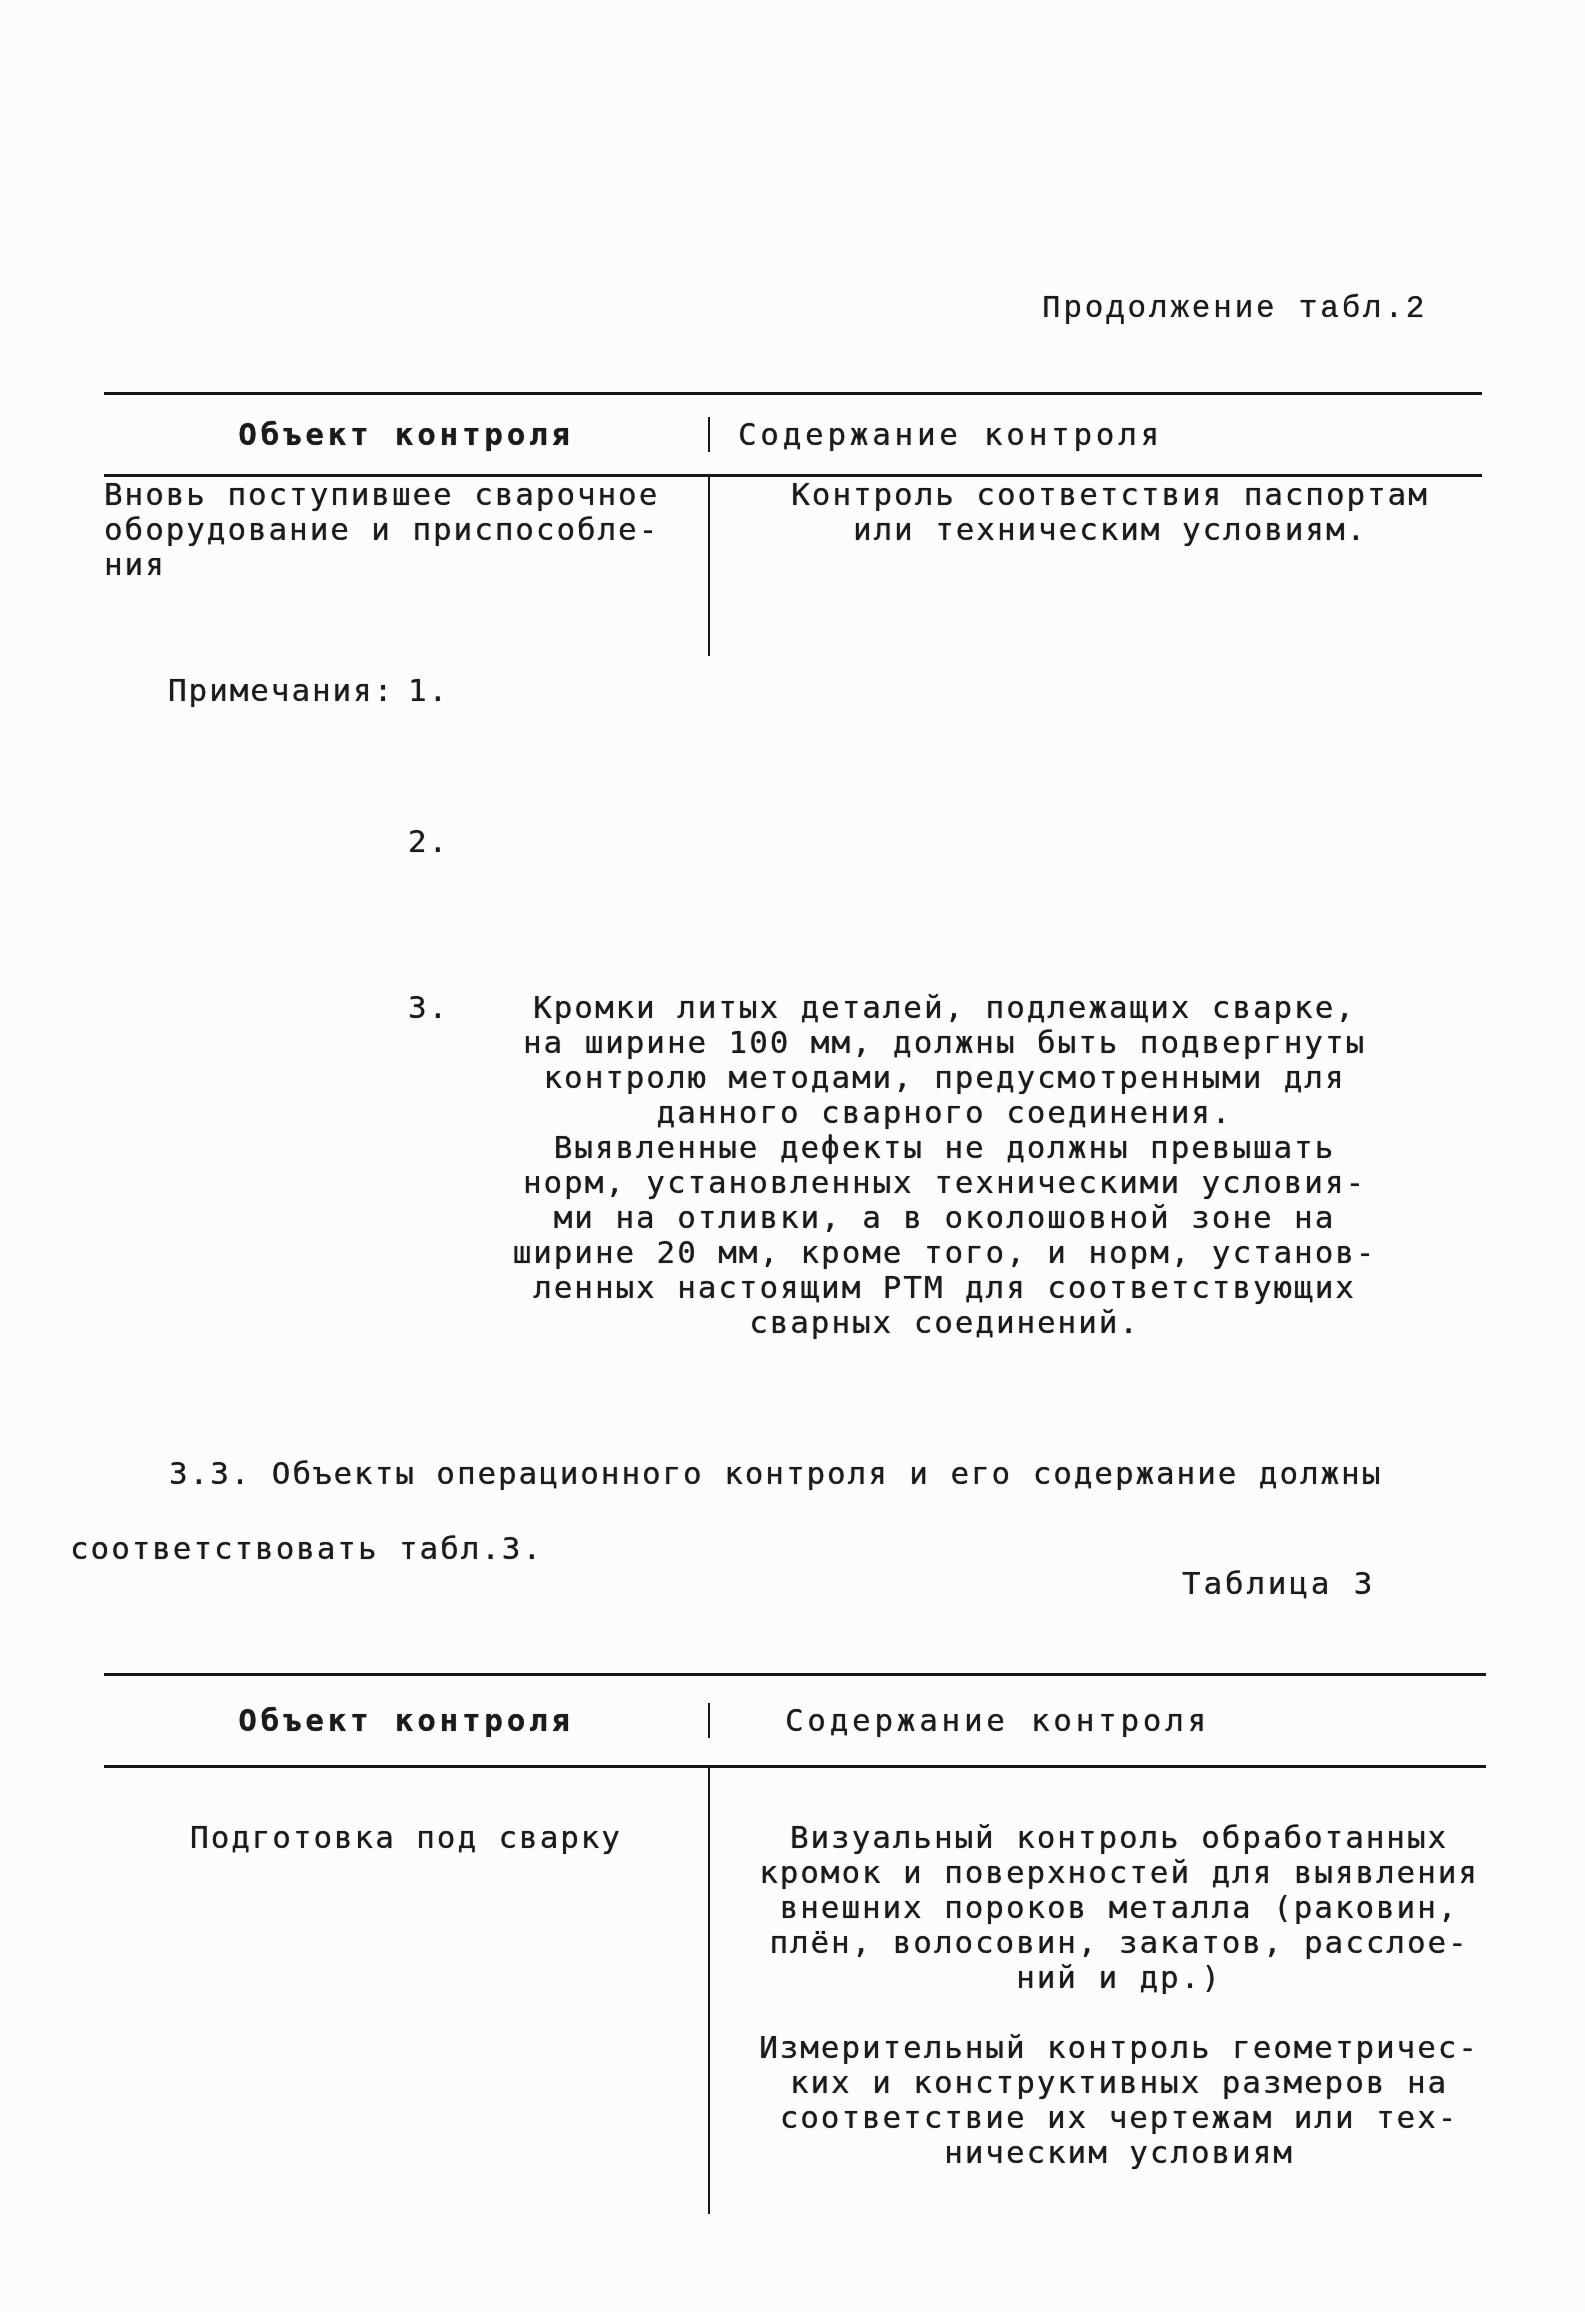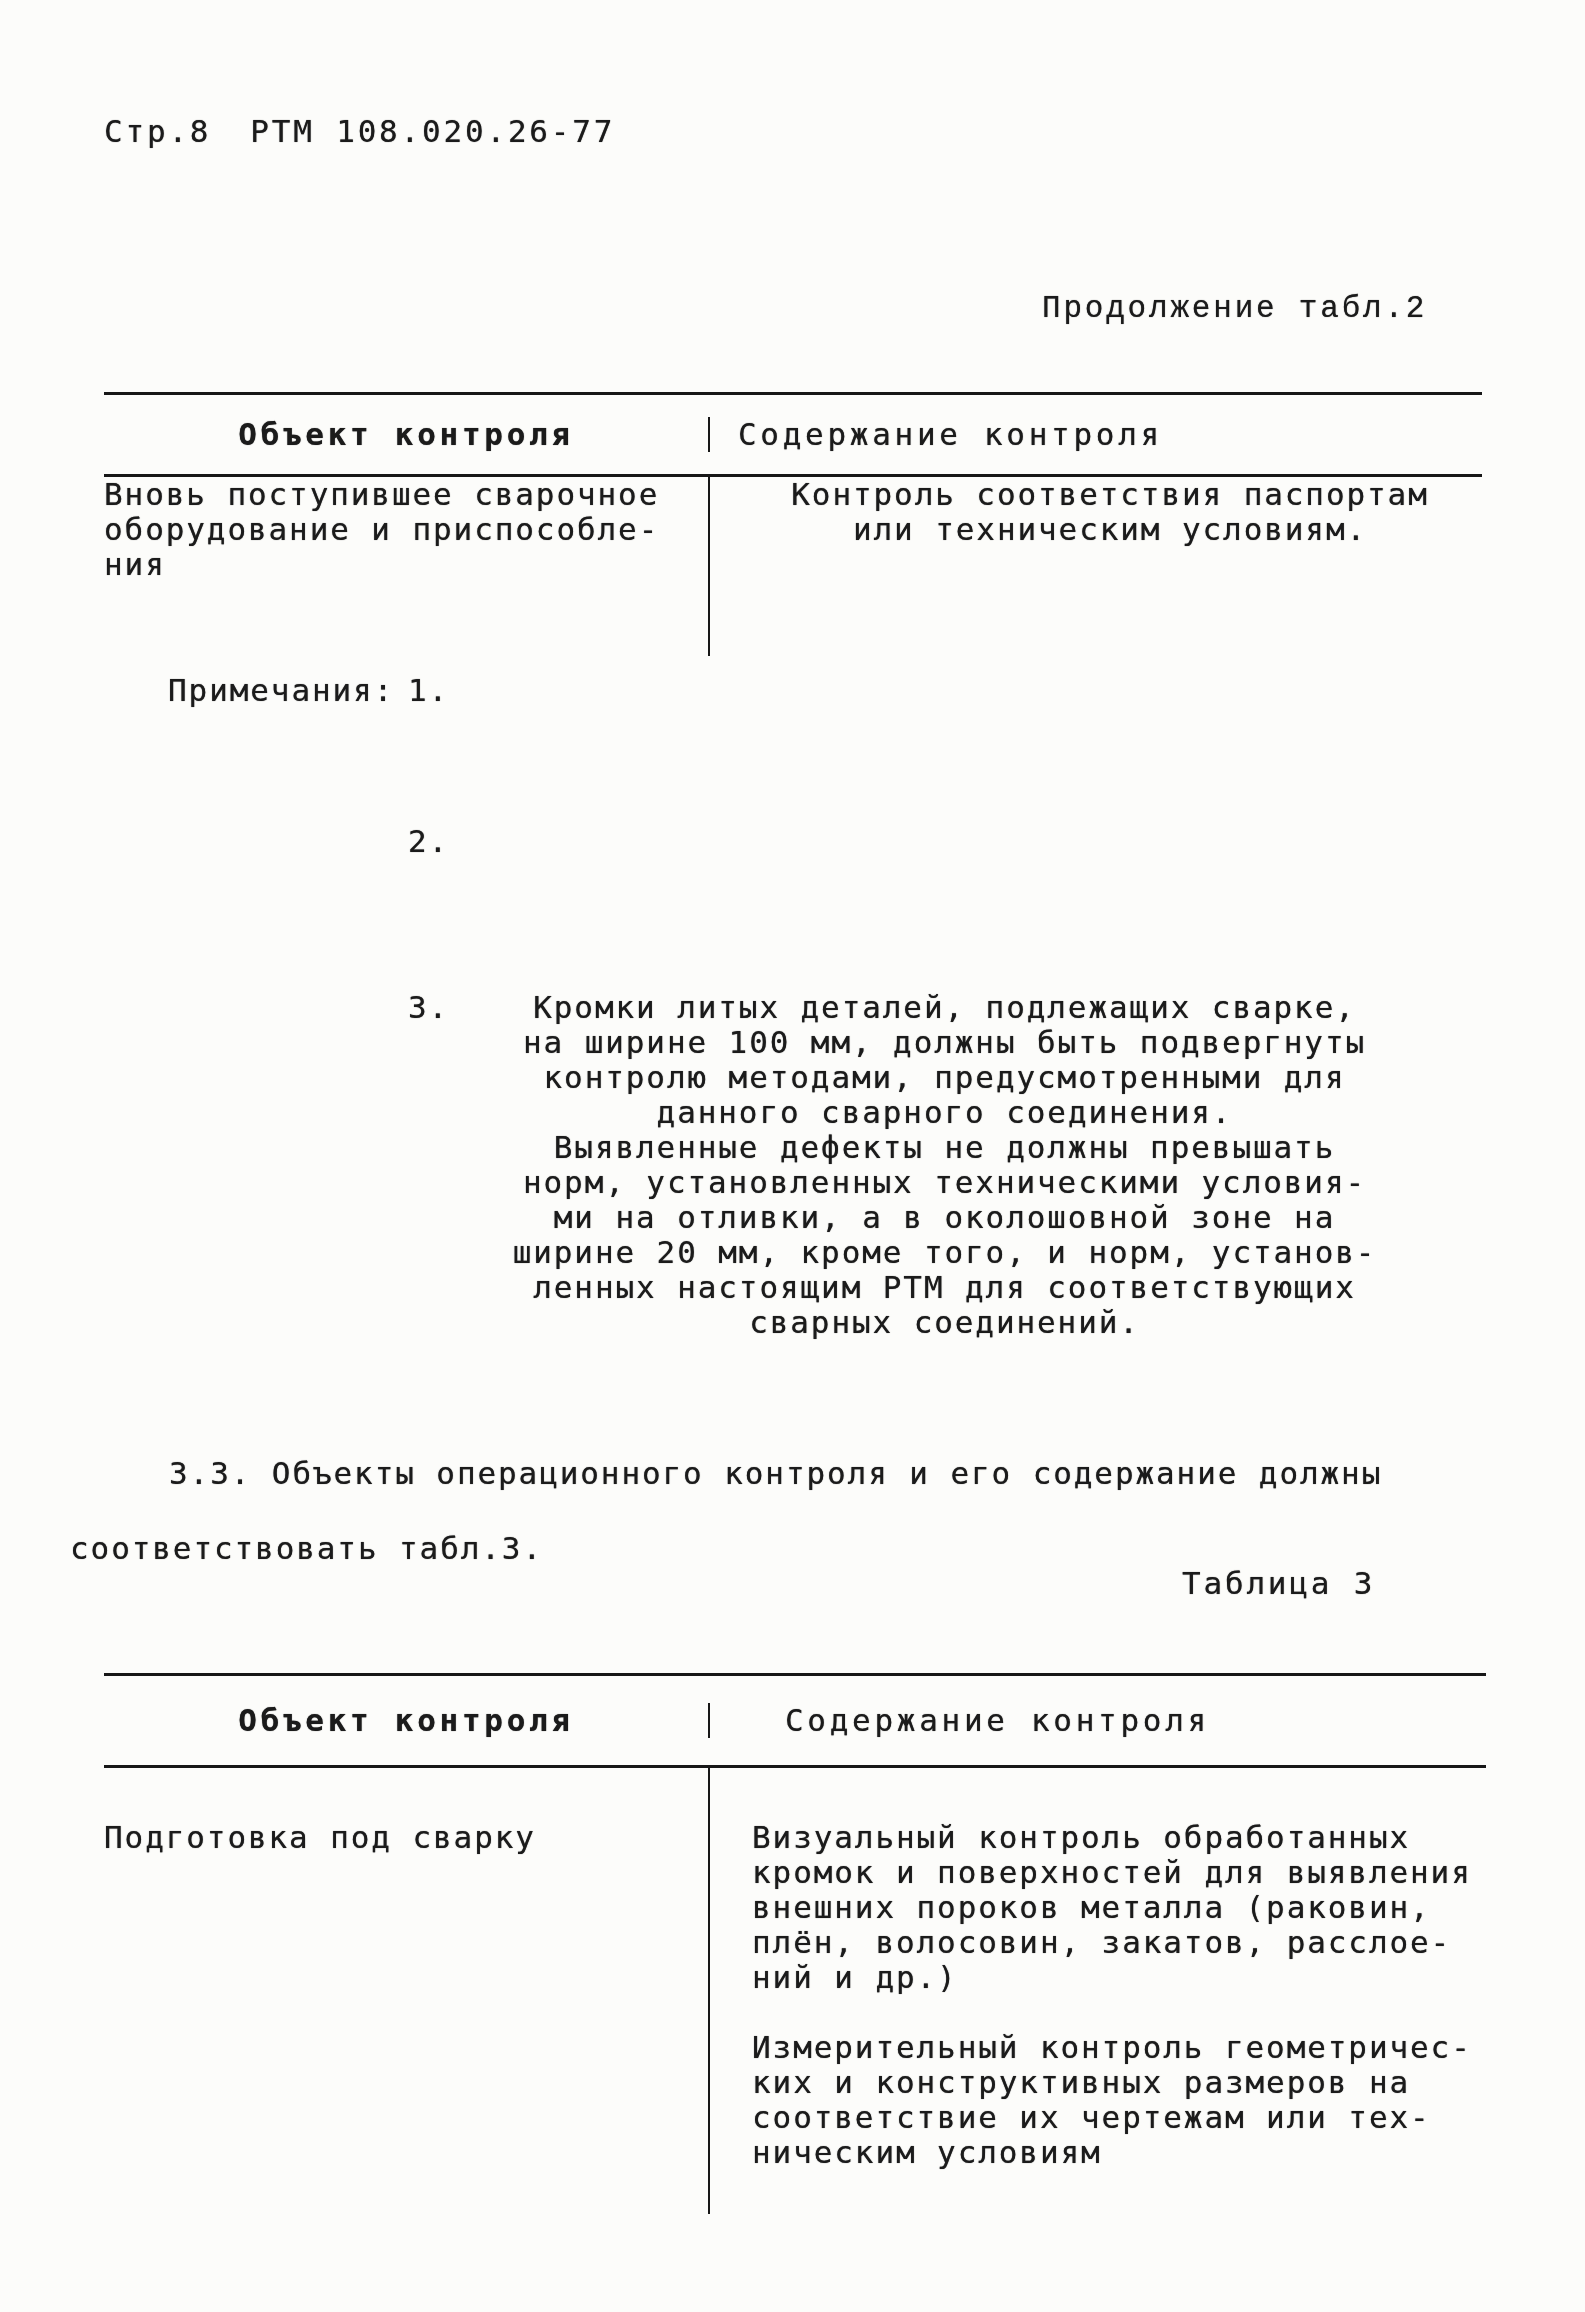--- a/index.html
+++ b/index.html
@@ -33,43 +33,40 @@
   .th-l{text-align:center;letter-spacing:3.7px;font-weight:bold;}
   .cell{padding-bottom:18.6px;}
   .t2{left:104px;top:392px;width:1378px;}
   .t2 .thead{height:79px;}
   .t2 .th-r{padding-left:28px;letter-spacing:3.7px;}
   .t2 .tbody{min-height:179px;}
   .t2 .cell-r{padding-left:28px;text-align:center;}
   .t3{left:104px;top:1673px;width:1382px;}
   .t3 .thead{height:89px;}
   .t3 .th-r{padding-left:75px;letter-spacing:3.7px;}
-  .t3 .tbody{min-height:446px;}
+  .t3 .tbody{min-height:446px;text-align:center;}
   .t3 .cell{padding-top:52px;}
   .t3 .cell-r{padding-left:42px;}
   
   .notes-label{left:168px;top:673px;}
   .note-num{width:52px;}
   .note1-num{left:408px;top:673px;}
   .note1-text{left:469px;top:673px;width:932px;}
   .note2-num{left:408px;top:824px;}
   .note2-text{left:469px;top:824px;width:951px;}
   .note3-num{left:408px;top:990px;}
   .note3-text{left:469px;top:990px;width:951px;text-align:center;}
   
   .para-33{left:70px;top:1436px;width:1352px;line-height:75px;text-indent:99px;}
 </style>
 </head>
 <body>
 
 <div class="page">
 
-  <div class="abs doc-header">
-    <span>Стр.8</span><span class="doc-num">РТМ 108.020.26-77</span>
-  </div>
 
   <div class="abs t2-caption">Продолжение табл.2</div>
 
   <div class="tbl t2">
     <div class="thead">
       <div class="col-l th-l">Объект контроля</div>
       <div class="col-r th-r">Содержание контроля</div>
     </div>
     <div class="tbody">
       <div class="col-l cell ml">Вновь поступившее сварочное

